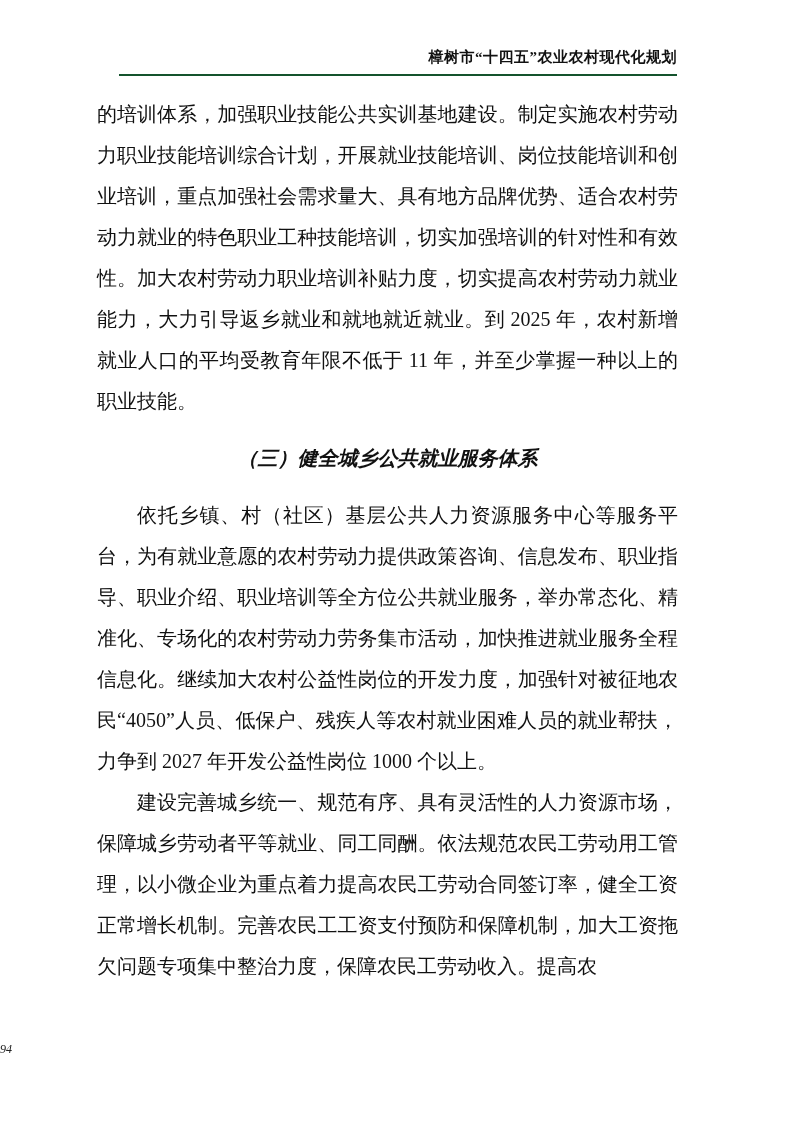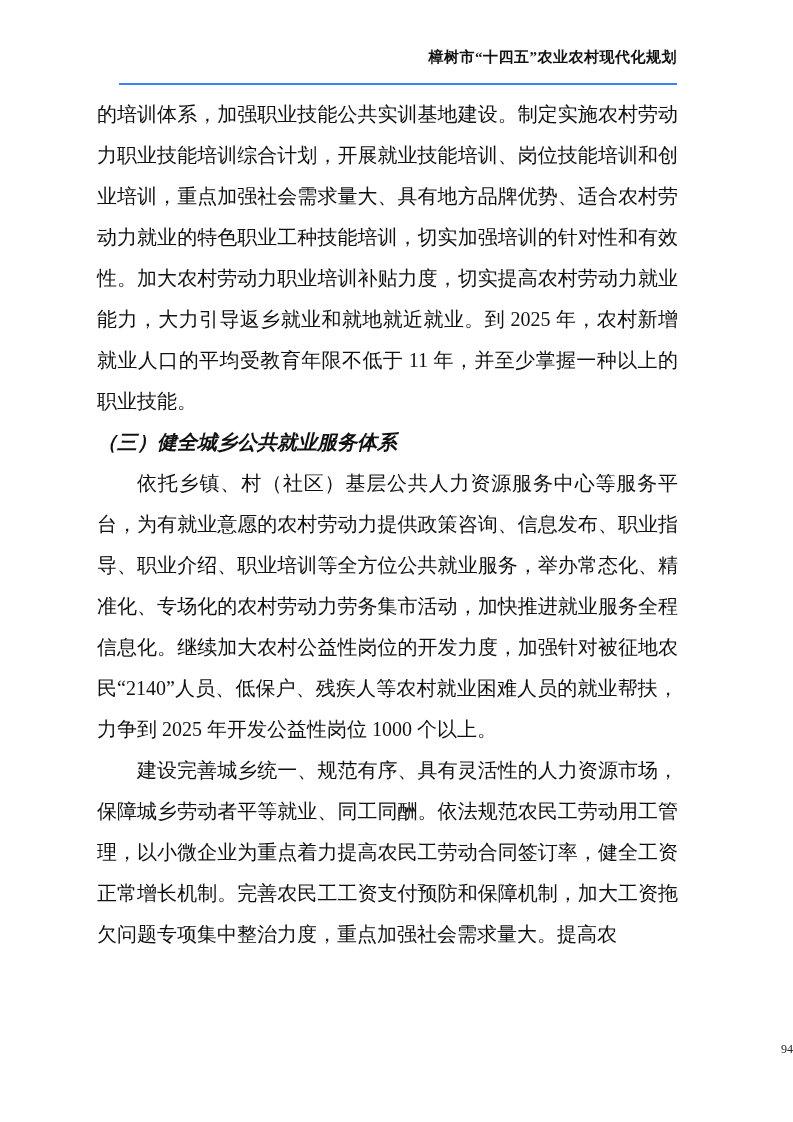--- a/index.html
+++ b/index.html
@@ -18,73 +18,74 @@
   }
   .page-header {
     position: absolute;
     left: 119px;
     right: 116px;
     top: 48px;
     text-align: right;
     font-size: 15px;
     font-weight: bold;
     letter-spacing: 0.5px;
-    padding-bottom: 16px;
-    border-bottom: 2px solid #3b82f6;
+    padding-bottom: 7px;
+    border-bottom: 2px solid #14532d;
     white-space: nowrap;
   }
   .page-body {
     position: absolute;
     left: 97px;
     right: 115px;
     top: 94px;
     font-size: 20px;
     line-height: 41px;
     text-align: justify;
     text-justify: inter-character;
   }
   .para {
     margin: 0;
     text-indent: 2em;
   }
   .para.no-indent {
     text-indent: 0;
   }
   .heading {
-    margin: 0;
+    margin: 16px;
     font-size: 20px;
     line-height: 41px;
     font-weight: bold;
     font-style: italic; 
     text-indent: 0;
-    text-align: left;
+    text-align: center;
   }
   .page-footer {
     position: absolute;
     left: 0;
     right: 0;
     top: 1042px;
-    text-align: right;
+    text-align: left;
     font-size: 12px;
     color: #222222;
+    font-style: italic;
   }
 </style>
 </head>
 <body>
 
 <div class="page">
 
   <div class="page-header">
     <span class="header-title">樟树市“十四五”农业农村现代化规划</span>
   </div>
 
   <div class="page-body">
     <p class="para no-indent">的培训体系，加强职业技能公共实训基地建设。制定实施农村劳动力职业技能培训综合计划，开展就业技能培训、岗位技能培训和创业培训，重点加强社会需求量大、具有地方品牌优势、适合农村劳动力就业的特色职业工种技能培训，切实加强培训的针对性和有效性。加大农村劳动力职业培训补贴力度，切实提高农村劳动力就业能力，大力引导返乡就业和就地就近就业。到 2025 年，农村新增就业人口的平均受教育年限不低于 11 年，并至少掌握一种以上的职业技能。</p>
     <h3 class="heading">（三）健全城乡公共就业服务体系</h3>
-    <p class="para">依托乡镇、村（社区）基层公共人力资源服务中心等服务平台，为有就业意愿的农村劳动力提供政策咨询、信息发布、职业指导、职业介绍、职业培训等全方位公共就业服务，举办常态化、精准化、专场化的农村劳动力劳务集市活动，加快推进就业服务全程信息化。继续加大农村公益性岗位的开发力度，加强针对被征地农民“2140”人员、低保户、残疾人等农村就业困难人员的就业帮扶，力争到 2025 年开发公益性岗位 1000 个以上。</p>
-    <p class="para">建设完善城乡统一、规范有序、具有灵活性的人力资源市场，保障城乡劳动者平等就业、同工同酬。依法规范农民工劳动用工管理，以小微企业为重点着力提高农民工劳动合同签订率，健全工资正常增长机制。完善农民工工资支付预防和保障机制，加大工资拖欠问题专项集中整治力度，重点加强社会需求量大。提高农</p>
+    <p class="para">依托乡镇、村（社区）基层公共人力资源服务中心等服务平台，为有就业意愿的农村劳动力提供政策咨询、信息发布、职业指导、职业介绍、职业培训等全方位公共就业服务，举办常态化、精准化、专场化的农村劳动力劳务集市活动，加快推进就业服务全程信息化。继续加大农村公益性岗位的开发力度，加强针对被征地农民“4050”人员、低保户、残疾人等农村就业困难人员的就业帮扶，力争到 2027 年开发公益性岗位 1000 个以上。</p>
+    <p class="para">建设完善城乡统一、规范有序、具有灵活性的人力资源市场，保障城乡劳动者平等就业、同工同酬。依法规范农民工劳动用工管理，以小微企业为重点着力提高农民工劳动合同签订率，健全工资正常增长机制。完善农民工工资支付预防和保障机制，加大工资拖欠问题专项集中整治力度，保障农民工劳动收入。提高农</p>
   </div>
 
   <div class="page-footer">
     <span>94</span>
   </div>
 
 </div>
 
 </body></html>

